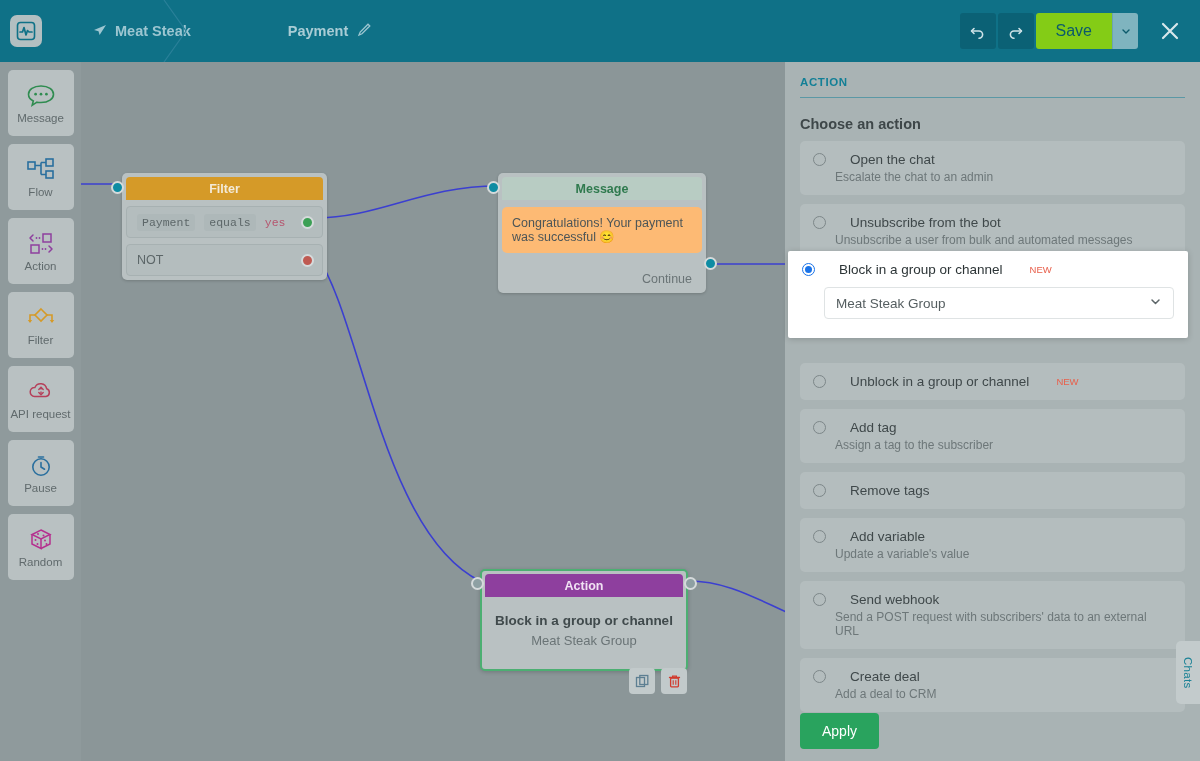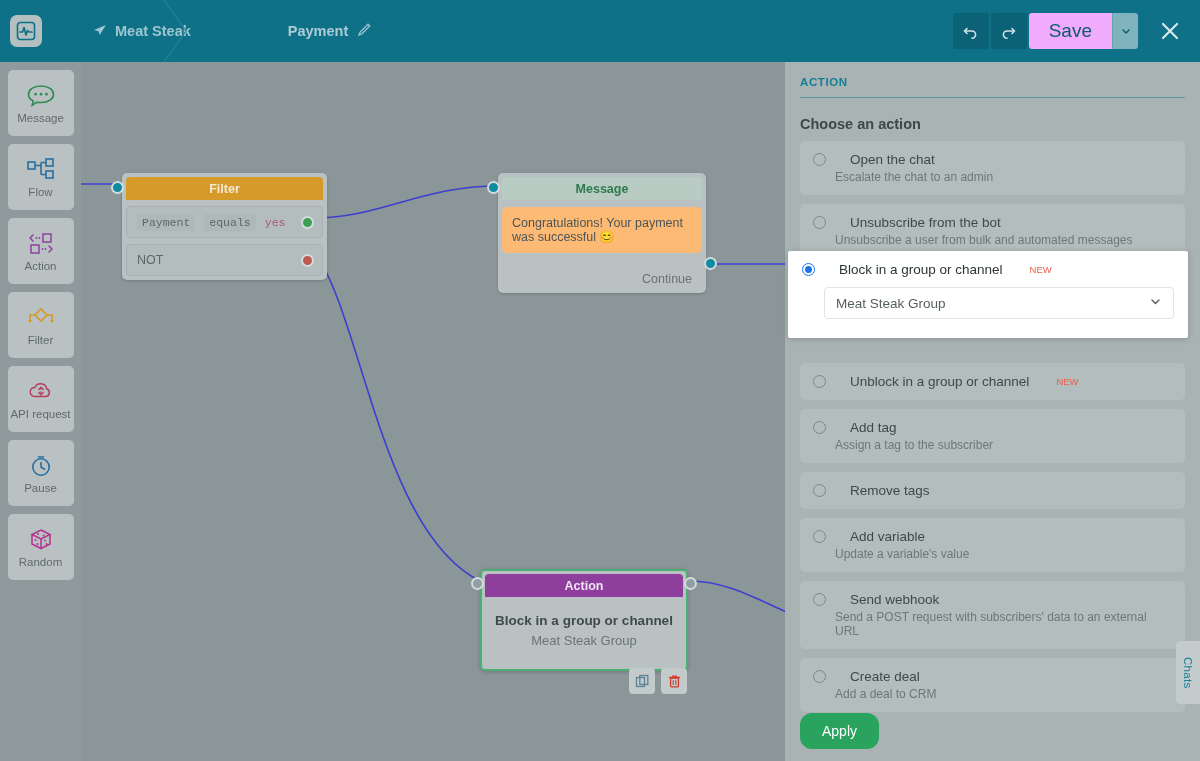--- a/index.html
+++ b/index.html
@@ -37,21 +37,21 @@
   .topbar-right {
     position: absolute; right: 8px; top: 0; height: 62px;
     display: flex; align-items: center; gap: 0px;
   }
   .icon-btn {
     width: 36px; height: 36px; display: flex; align-items: center; justify-content: center;
     background: #0b6175; color: #cfe3e8; border-radius: 3px; margin-right: 2px;
     cursor: pointer;
   }
   .save-btn {
-    height: 36px; background: #f0abfc; color: #0c5a6b; font-size: 19px;
+    height: 36px; background: #84cc16; color: #0c5a6b; font-size: 16px;
     display: flex; align-items: center; padding: 0 20px; border-radius: 3px 0 0 3px;
     cursor: pointer; font-weight: normal;
   }
   .save-caret {
     height: 36px; width: 26px; background: #7fb4bf; color: #0c5a6b;
     display: flex; align-items: center; justify-content: center;
     border-radius: 0 3px 3px 0; border-left: 1px solid #6ba3b0; cursor: pointer;
   }
   .close-btn {
     width: 44px; height: 44px; display: flex; align-items: center; justify-content: center;
@@ -193,21 +193,21 @@
   .select-box {
     margin-top: 10px; margin-left: 22px; height: 32px; background: #fff;
     border: 1px solid #dfe3e4; border-radius: 4px;
     display: flex; align-items: center; justify-content: space-between;
     padding: 0 11px; font-size: 13.5px; color: #555e60; cursor: pointer;
   }
 
   .apply-btn {
     position: absolute; left: 15px; bottom: 12px;
     background: #29a35e; color: #fff; font-size: 14px;
-    padding: 10px 22px; border-radius: 12px; cursor: pointer;
+    padding: 10px 22px; border-radius: 4px; cursor: pointer;
   }
 
   .chats-tab {
     position: absolute; right: 0; top: 641px; width: 24px; height: 63px;
     background: #c3cbcc; border-radius: 5px 0 0 5px;
     display: flex; align-items: center; justify-content: center;
     cursor: pointer;
   }
   .chats-tab span {
     writing-mode: vertical-rl; font-size: 11.5px; color: #1b8296; letter-spacing: .3px;

